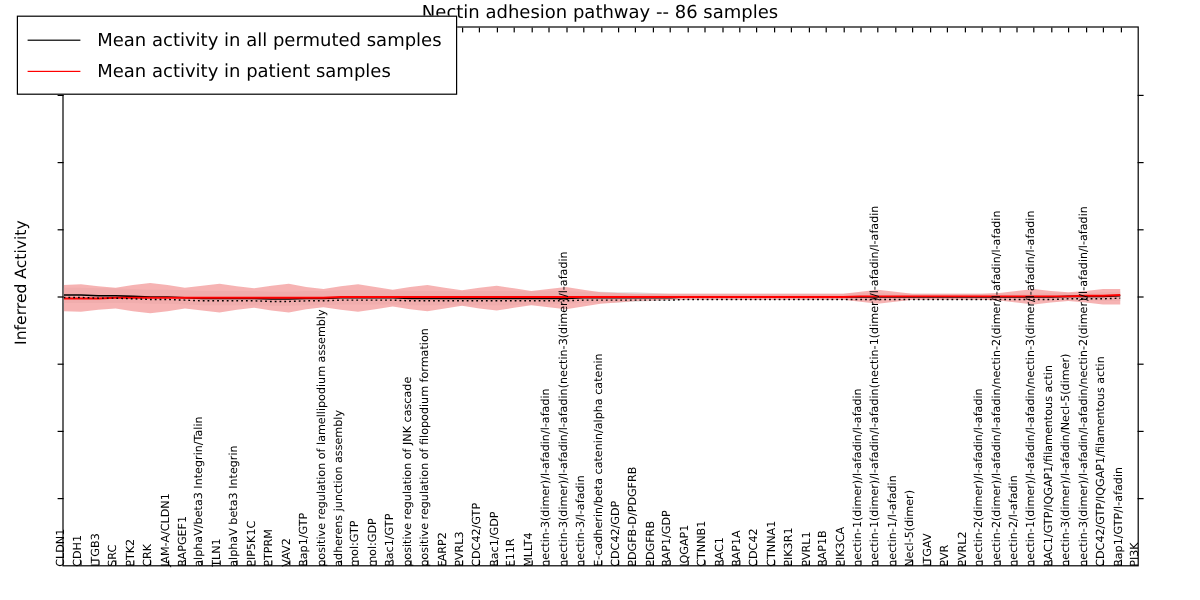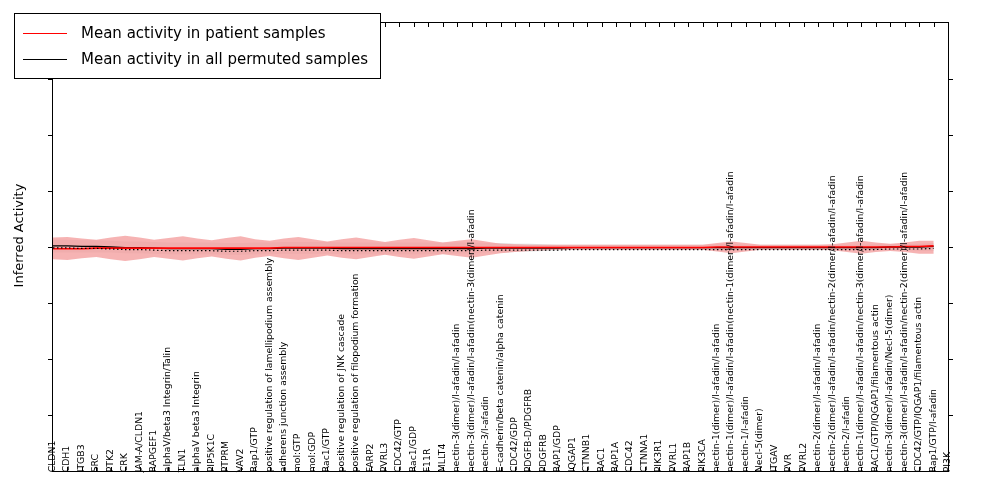--- a/index.html
+++ b/index.html
@@ -53,20 +53,21 @@
   .legend-swatch.red{border-top-color:#ff0000;}
   .legend-text{font-size:15px;color:#000;white-space:nowrap;}
 
   svg{display:block;}
 </style>
 </head>
 <body>
 
 <div id="root">
 
+  <div id="chart-title">Nectin adhesion pathway -- 86 samples</div>
 
   <div id="y-axis-label">Inferred Activity</div>
 
   <div id="plot-frame">
     <div id="plot-inner">
       <svg id="plot-svg" width="895" height="448" viewBox="0 0 895 448" preserveAspectRatio="none">
           <path d="M0.00 216.72 L14.44 216.72 L28.87 217.28 L43.31 217.28 L57.74 217.84 L72.18 218.40 L86.61 218.40 L101.05 218.96 L115.48 219.52 L129.92 219.52 L144.35 219.52 L158.79 219.52 L173.23 220.08 L187.66 220.08 L202.10 219.52 L216.53 219.52 L230.97 218.96 L245.40 218.96 L259.84 218.96 L274.27 218.96 L288.71 219.52 L303.15 219.52 L317.58 219.52 L332.02 219.52 L346.45 219.52 L360.89 219.52 L375.32 219.52 L389.76 219.52 L404.19 219.52 L418.63 219.52 L433.06 220.08 L447.50 220.08 L461.94 220.64 L476.37 220.64 L490.81 221.20 L505.24 221.76 L519.68 221.76 L534.11 221.76 L548.55 221.76 L562.98 221.76 L577.42 221.76 L591.85 221.76 L606.29 221.76 L620.73 221.76 L635.16 221.76 L649.60 221.76 L664.03 221.20 L678.47 221.20 L692.90 221.76 L707.34 221.76 L721.77 221.76 L736.21 221.76 L750.65 221.76 L765.08 221.76 L779.52 221.76 L793.95 221.76 L808.39 221.76 L822.82 221.20 L837.26 221.20 L851.69 221.20 L866.13 220.64 L880.56 220.08 L880.56 227.92 L866.13 227.92 L851.69 227.36 L837.26 227.36 L822.82 227.36 L808.39 226.80 L793.95 226.80 L779.52 226.80 L765.08 226.80 L750.65 226.80 L736.21 226.80 L721.77 226.80 L707.34 226.80 L692.90 226.80 L678.47 227.36 L664.03 227.36 L649.60 226.80 L635.16 226.80 L620.73 226.80 L606.29 226.80 L591.85 226.80 L577.42 226.80 L562.98 226.80 L548.55 226.80 L534.11 226.80 L519.68 226.80 L505.24 227.36 L490.81 227.92 L476.37 228.48 L461.94 229.04 L447.50 229.60 L433.06 229.60 L418.63 230.16 L404.19 230.72 L389.76 230.72 L375.32 231.28 L360.89 231.28 L346.45 231.28 L332.02 231.28 L317.58 231.28 L303.15 231.28 L288.71 231.28 L274.27 230.72 L259.84 230.72 L245.40 230.72 L230.97 230.72 L216.53 231.28 L202.10 231.28 L187.66 231.84 L173.23 231.84 L158.79 231.28 L144.35 231.28 L129.92 231.28 L115.48 231.28 L101.05 230.72 L86.61 230.16 L72.18 230.16 L57.74 229.60 L43.31 229.60 L28.87 229.60 L14.44 229.60 L0.00 229.60 Z" fill="#d9d9d9" fill-opacity="0.85" stroke="none"></path>
           <path d="M0.00 214.48 L14.44 213.92 L28.87 215.60 L43.31 216.72 L57.74 214.48 L72.18 212.80 L86.61 214.48 L101.05 216.72 L115.48 215.04 L129.92 213.36 L144.35 215.60 L158.79 217.28 L173.23 215.04 L187.66 213.36 L202.10 216.16 L216.53 217.84 L230.97 215.60 L245.40 213.92 L259.84 216.16 L274.27 218.40 L288.71 216.16 L303.15 214.48 L317.58 216.72 L332.02 218.96 L346.45 216.72 L360.89 215.04 L375.32 217.28 L389.76 219.52 L404.19 217.84 L418.63 216.16 L433.06 218.40 L447.50 220.64 L461.94 221.20 L476.37 221.76 L490.81 221.76 L505.24 221.76 L519.68 221.76 L534.11 221.76 L548.55 221.76 L562.98 221.76 L577.42 221.76 L591.85 221.76 L606.29 221.76 L620.73 221.76 L635.16 221.76 L649.60 221.76 L664.03 220.08 L678.47 218.40 L692.90 220.08 L707.34 221.76 L721.77 221.76 L736.21 221.76 L750.65 221.76 L765.08 221.76 L779.52 221.20 L793.95 219.52 L808.39 217.84 L822.82 219.52 L837.26 220.64 L851.69 219.52 L866.13 217.84 L880.56 217.84 L880.56 230.72 L866.13 230.72 L851.69 229.04 L837.26 227.92 L822.82 229.04 L808.39 230.72 L793.95 229.04 L779.52 227.36 L765.08 226.80 L750.65 226.80 L736.21 226.80 L721.77 226.80 L707.34 226.80 L692.90 228.48 L678.47 230.16 L664.03 228.48 L649.60 226.80 L635.16 226.80 L620.73 226.80 L606.29 226.80 L591.85 226.80 L577.42 226.80 L562.98 226.80 L548.55 226.80 L534.11 226.80 L519.68 226.80 L505.24 226.80 L490.81 227.36 L476.37 227.92 L461.94 229.04 L447.50 230.16 L433.06 232.40 L418.63 234.64 L404.19 232.96 L389.76 231.28 L375.32 233.52 L360.89 235.76 L346.45 234.08 L332.02 231.84 L317.58 234.08 L303.15 236.32 L288.71 234.64 L274.27 232.40 L259.84 234.64 L245.40 236.88 L230.97 235.20 L216.53 232.96 L202.10 234.64 L187.66 237.44 L173.23 235.76 L158.79 233.52 L144.35 235.20 L129.92 237.44 L115.48 235.76 L101.05 234.08 L86.61 236.32 L72.18 238.00 L57.74 236.32 L43.31 234.08 L28.87 235.20 L14.44 236.88 L0.00 236.32 Z" fill="#f4a0a0" fill-opacity="0.80" stroke="none"></path>
           <path d="M0.00 222.88 L14.44 222.88 L28.87 223.44 L43.31 223.44 L57.74 224.00 L72.18 224.56 L86.61 224.56 L101.05 225.12 L115.48 225.68 L129.92 225.68 L144.35 225.68 L158.79 225.68 L173.23 226.24 L187.66 226.24 L202.10 225.68 L216.53 225.68 L230.97 225.12 L245.40 225.12 L259.84 225.12 L274.27 225.12 L288.71 225.68 L303.15 225.68 L317.58 225.68 L332.02 225.68 L346.45 225.68 L360.89 225.68 L375.32 225.68 L389.76 225.68 L404.19 225.68 L418.63 225.68 L433.06 225.12 L447.50 225.12 L461.94 225.12 L476.37 225.12 L490.81 225.12 L505.24 225.12 L519.68 224.56 L534.11 224.56 L548.55 224.56 L562.98 224.56 L577.42 224.56 L591.85 224.56 L606.29 224.56 L620.73 224.56 L635.16 224.56 L649.60 224.56 L664.03 224.56 L678.47 224.56 L692.90 224.56 L707.34 224.56 L721.77 224.56 L736.21 224.56 L750.65 224.56 L765.08 224.56 L779.52 224.56 L793.95 224.56 L808.39 224.56 L822.82 224.56 L837.26 224.00 L851.69 224.00 L866.13 224.00 L880.56 223.44 " fill="none" stroke="#000000" stroke-width="1.3"></path>
           <path d="M0.00 225.68 L14.44 225.68 L28.87 225.68 L43.31 225.12 L57.74 225.12 L72.18 225.12 L86.61 225.12 L101.05 225.12 L115.48 225.12 L129.92 225.12 L144.35 225.12 L158.79 225.12 L173.23 225.12 L187.66 225.12 L202.10 225.12 L216.53 225.12 L230.97 224.56 L245.40 224.56 L259.84 224.56 L274.27 224.56 L288.71 224.56 L303.15 224.56 L317.58 224.56 L332.02 224.56 L346.45 224.56 L360.89 224.56 L375.32 224.56 L389.76 224.56 L404.19 224.56 L418.63 224.56 L433.06 224.56 L447.50 224.56 L461.94 224.56 L476.37 224.56 L490.81 224.56 L505.24 224.56 L519.68 224.56 L534.11 224.56 L548.55 224.56 L562.98 224.56 L577.42 224.56 L591.85 224.56 L606.29 224.56 L620.73 224.56 L635.16 224.56 L649.60 224.56 L664.03 224.00 L678.47 224.00 L692.90 224.00 L707.34 224.00 L721.77 224.00 L736.21 224.00 L750.65 224.00 L765.08 224.00 L779.52 224.00 L793.95 224.00 L808.39 224.00 L822.82 224.00 L837.26 224.00 L851.69 223.44 L866.13 223.44 L880.56 222.88 " fill="none" stroke="#ff0000" stroke-width="1.6" stroke-dasharray="0"></path>
@@ -277,22 +278,22 @@
       <div class="xtick" style="left: 841.258px;">nectin-3(dimer)/l-afadin/Necl-5(dimer)</div>
       <div class="xtick" style="left: 855.694px;">nectin-3(dimer)/l-afadin/l-afadin/nectin-2(dimer)/l-afadin/l-afadin</div>
       <div class="xtick" style="left: 870.129px;">CDC42/GTP/IQGAP1/filamentous actin</div>
       <div class="xtick" style="left: 884.565px;">Rap1/GTP/l-afadin</div>
       <div class="xtick" style="left: 899px;">PI3K</div>
     </div>
 
 
   <div id="legend">
     <div class="legend-row">
+      <span class="legend-swatch"></span>
+      <span class="legend-text">Mean activity in all permuted samples</span>
+    </div>
+    <div class="legend-row">
       <span class="legend-swatch red"></span>
       <span class="legend-text">Mean activity in patient samples</span>
     </div>
-    <div class="legend-row">
-      <span class="legend-swatch"></span>
-      <span class="legend-text">Mean activity in all permuted samples</span>
-    </div>
   </div>
 
 </div>
 
 </body></html>

